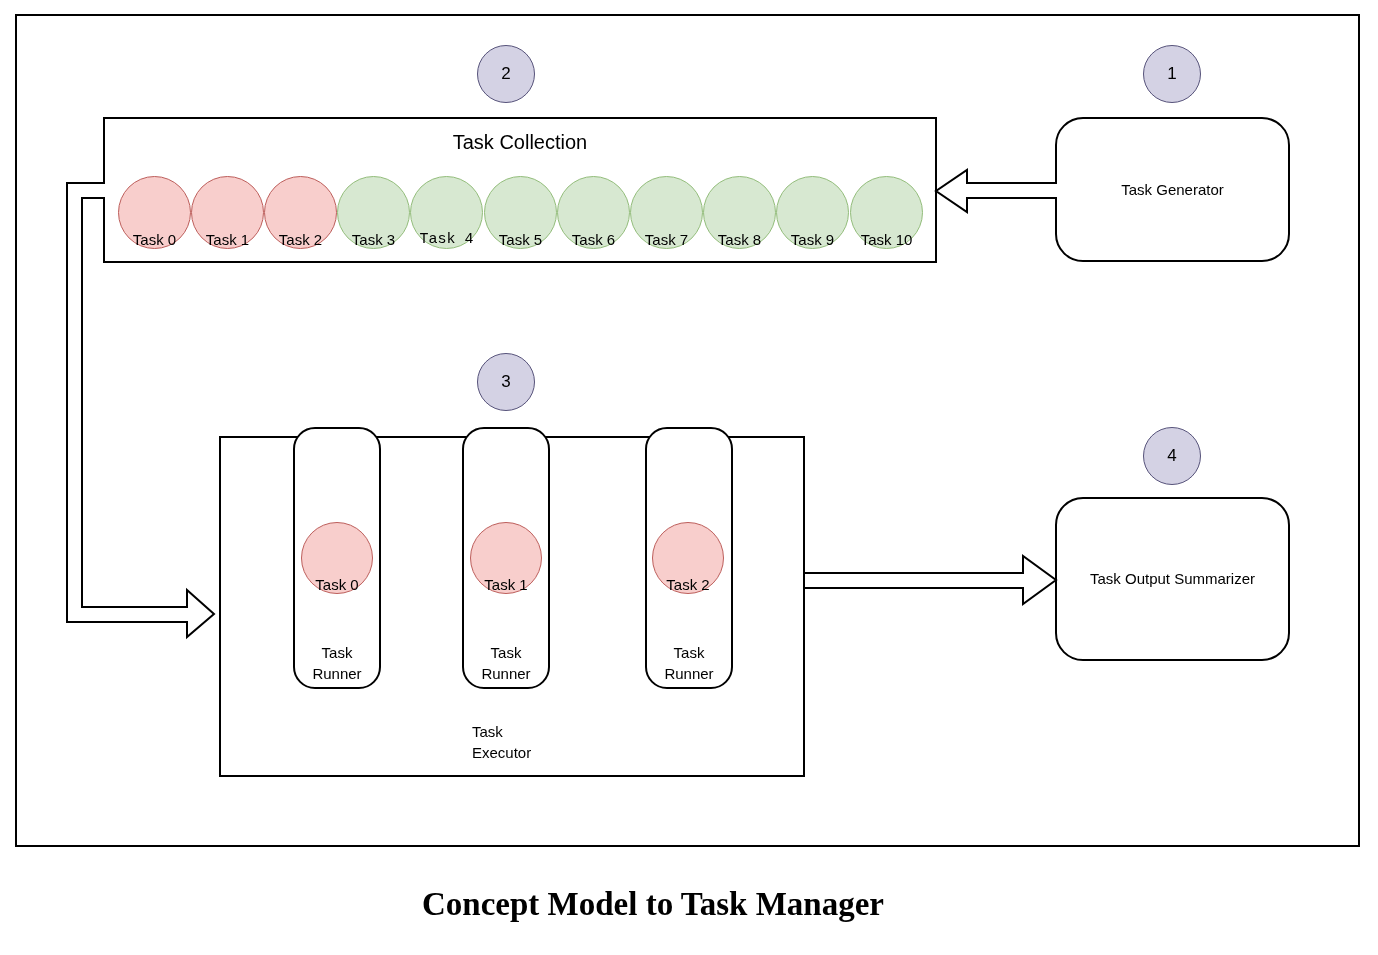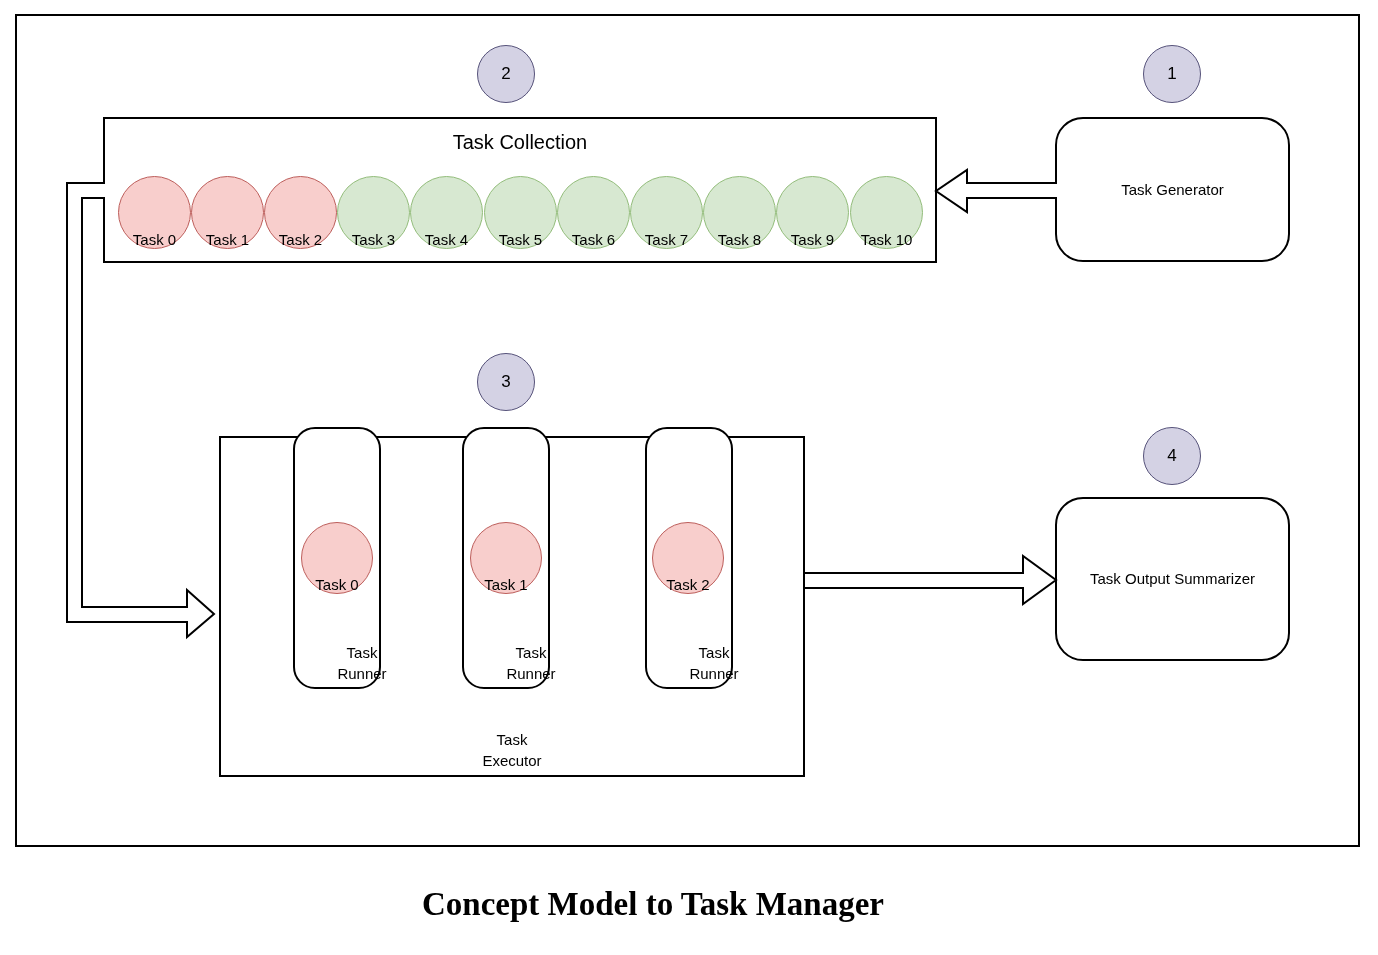--- a/index.html
+++ b/index.html
@@ -37,29 +37,29 @@
   .badge {
     position:absolute; width:58px; height:58px; border-radius:50%;
     box-sizing:border-box; border:1.5px solid var(--badge-stroke);
     background:var(--badge-fill);
     display:flex; align-items:center; justify-content:center;
     font-size:17px; z-index:2;
   }
   .runner { border-radius:22px; z-index:1; }
   .runner-label {
     position:absolute; left:0; bottom:3px; width:100%;
-    text-align:center; font-size:15px; line-height:21px;padding-left:25px;
+    text-align:center; font-size:15px; line-height:21px;
   }
   .runner-label span, .executor-label span {
     display:block; margin:0 auto;
   }
   .runner-label span { width:62px; }
   .executor-label {
-    position:absolute; left:0; bottom:4px; width:100%;
-    text-align:center; font-size:15px; line-height:21px;
+    position:absolute; left:0; bottom:12px; width:100%;
+    text-align:left; font-size:15px; line-height:21px;
   }
   .executor-label span { width:80px; }
   .arrows {
     position:absolute; left:0; top:0; width:1378px; height:955px;
     z-index:3; pointer-events:none;
   }
   .diagram-title {
     position:absolute; left:0; top:886px; width:1306px;
     text-align:center; font-size:33px; font-weight:bold; z-index:1;
     letter-spacing:0px;
@@ -99,21 +99,21 @@
     </div>
   <div class="task-circle" style="left:191px; top:176px;" data-state="in-progress">
       <span>Task 1</span>
     </div>
   <div class="task-circle" style="left:264px; top:176px;" data-state="in-progress">
       <span>Task 2</span>
     </div>
   <div class="task-circle" style="left:337px; top:176px;" data-state="pending">
       <span>Task 3</span>
     </div>
-  <div class="task-circle" style="left:410px; top:176px;" data-state="pending">
+  <div class="task-circle" style="left:410px; top:176px;font-family:Liberation Mono, monospace;" data-state="pending">
       <span>Task 4</span>
     </div>
   <div class="task-circle" style="left:484px; top:176px;" data-state="pending">
       <span>Task 5</span>
     </div>
   <div class="task-circle" style="left:557px; top:176px;" data-state="pending">
       <span>Task 6</span>
     </div>
   <div class="task-circle" style="left:630px; top:176px;" data-state="pending">
       <span>Task 7</span>

